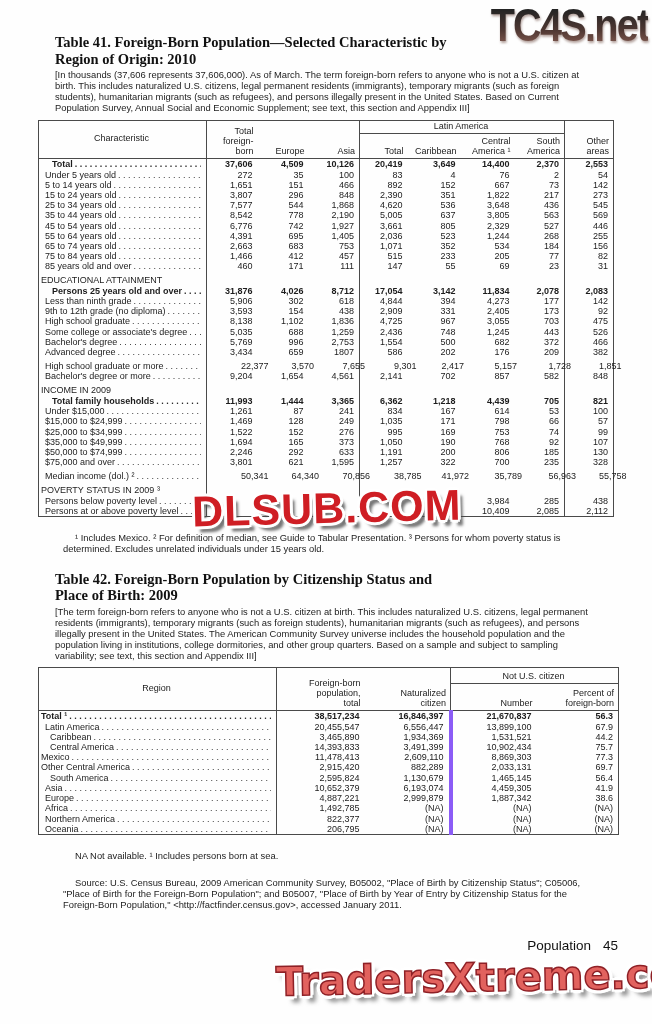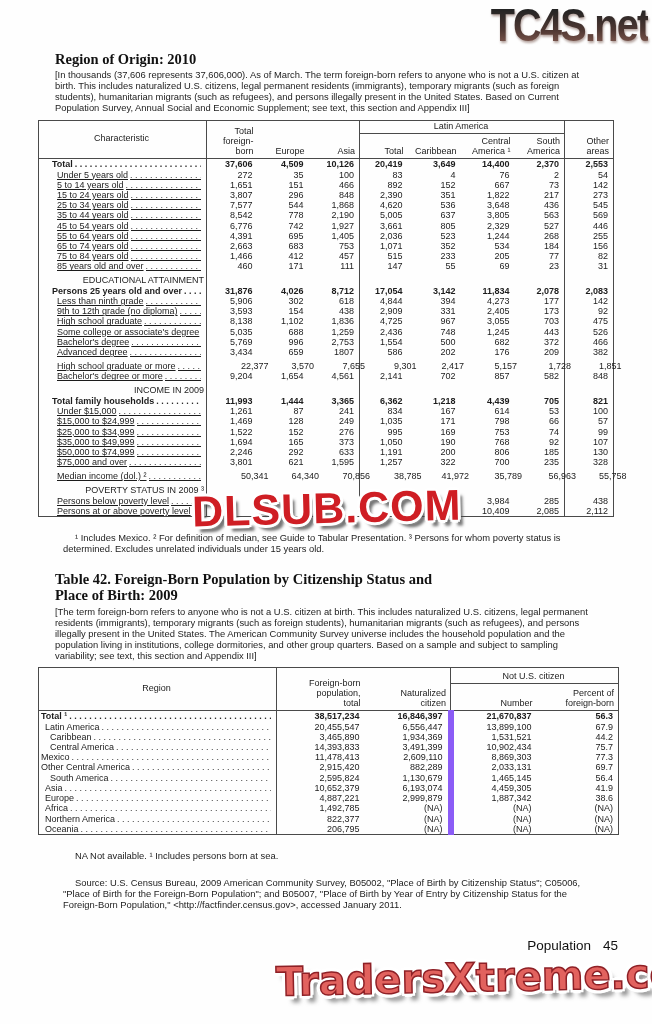--- a/index.html
+++ b/index.html
@@ -17,29 +17,29 @@
   th{font-weight:normal;font-size:9px;line-height:9.8px;padding:1px 4px 2px 2px;}
   .hb{vertical-align:bottom;text-align:right;white-space:pre-line;}
   .hc{vertical-align:middle;text-align:center;}
   .grp{vertical-align:bottom;text-align:center;}
   thead th{border-bottom:1px solid #4a4a4a;}
   .cR{border-right:1px solid #4a4a4a;}
   tbody td{font-size:9px;line-height:10.2px;vertical-align:bottom;padding:0 2px;}
   td.num{text-align:right;padding-right:5px;white-space:nowrap;}
   .t41 td:first-child,.t42 td:first-child{border-right:1px solid #4a4a4a;}
   .t41 td.c2,.t41 td.c6{border-right:1px solid #4a4a4a;}
-  .t42 td.c1{border-right:6px solid #8b5cf6;}
-  td.sect{text-align:right;padding:3px 2px 1px 2px;}
+  .t42 td.c1{border-right:4px solid #8b5cf6;}
+  td.sect{text-align:left;padding:3px 2px 1px 2px;}
   .b{font-weight:bold;}
   tr.gap td{padding-top:4px;padding-left:34px;}
   .lblwrap{display:flex;align-items:baseline;overflow:hidden;}
   .lblwrap .txt{white-space:nowrap;}
   .lblwrap .dots{flex:1;overflow:hidden;white-space:nowrap;margin:0 3px 0 2px;color:#2a2a2a;}
   .lblwrap .dots::after{content:". . . . . . . . . . . . . . . . . . . . . . . . . . . . . . . . . . . . . . . . . . . . . . . . . . . . . . . . . . . . ";}
-  .t41 .ind0{padding-left:18px;text-decoration:underline;} .t41 .ind1{padding-left:13px;}
+  .t41 .ind0{padding-left:6px;} .t41 .ind1{padding-left:13px;}
   .t42 .ind0{padding-left:6px;} .t42 .ind1{padding-left:11px;} .t42 .ind2{}
   .t41 thead tr:first-child{height:13px;} .t41 thead tr:last-child{height:25px;}
   .t42 thead tr:first-child{height:16px;} .t42 thead tr:last-child{height:27px;}
 
   .notes{font-size:9.4px;line-height:10.9px;margin:4px 0 0 9px;width:566px;}
   .notes p{margin:16px;text-indent:12px;}
   .gap-before{margin-top:30px;}
 
   .footer-page{position:absolute;right:34px;top:938px;font-size:13.5px;color:#111;}
   .footer-page .num{margin-left:12px;margin-top:13px;}
@@ -68,21 +68,21 @@
 </style>
 </head>
 <body>
 
 <div class="page">
 
   <div class="wm-tc4s">TC4S.net</div>
 
   <div class="content">
 
-    <h1 class="tbl-title"><br><span>Region of Origin: 2010</span></h1>
+    <h1 class="tbl-title"><span>Table 41. Foreign-Born Population—Selected Characteristic by</span><br><span>Region of Origin: 2010</span></h1>
     <p class="headnote">[In thousands (37,606 represents 37,606,000). As of March. The term foreign-born refers to anyone who is not a U.S. citizen at birth. This includes naturalized U.S. citizens, legal permanent residents (immigrants), temporary migrants (such as foreign students), humanitarian migrants (such as refugees), and persons illegally present in the United States. Based on Current Population Survey, Annual Social and Economic Supplement; see text, this section and Appendix III]</p>
 
     <table class="t41">
       <colgroup>
         <col style="width:168px">
           <col style="width:51px">
           <col style="width:51px">
           <col style="width:51px">
         <col style="width:48px">
           <col style="width:53px">

